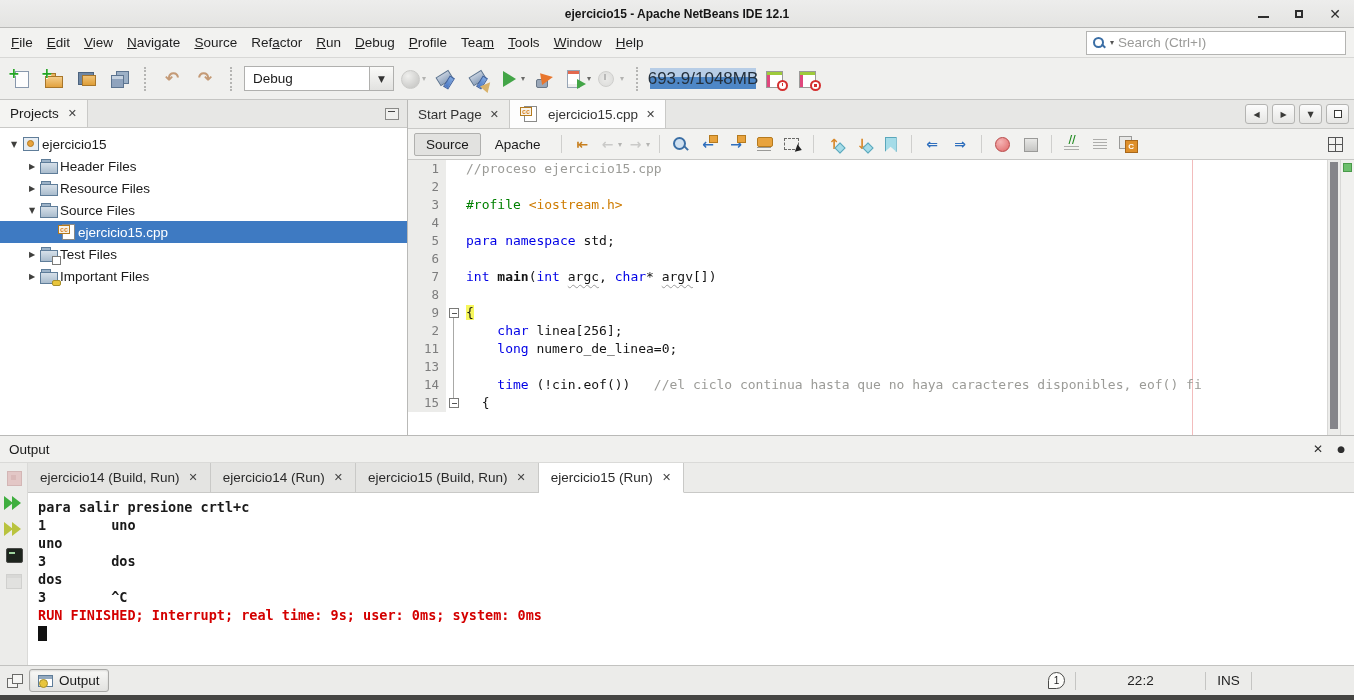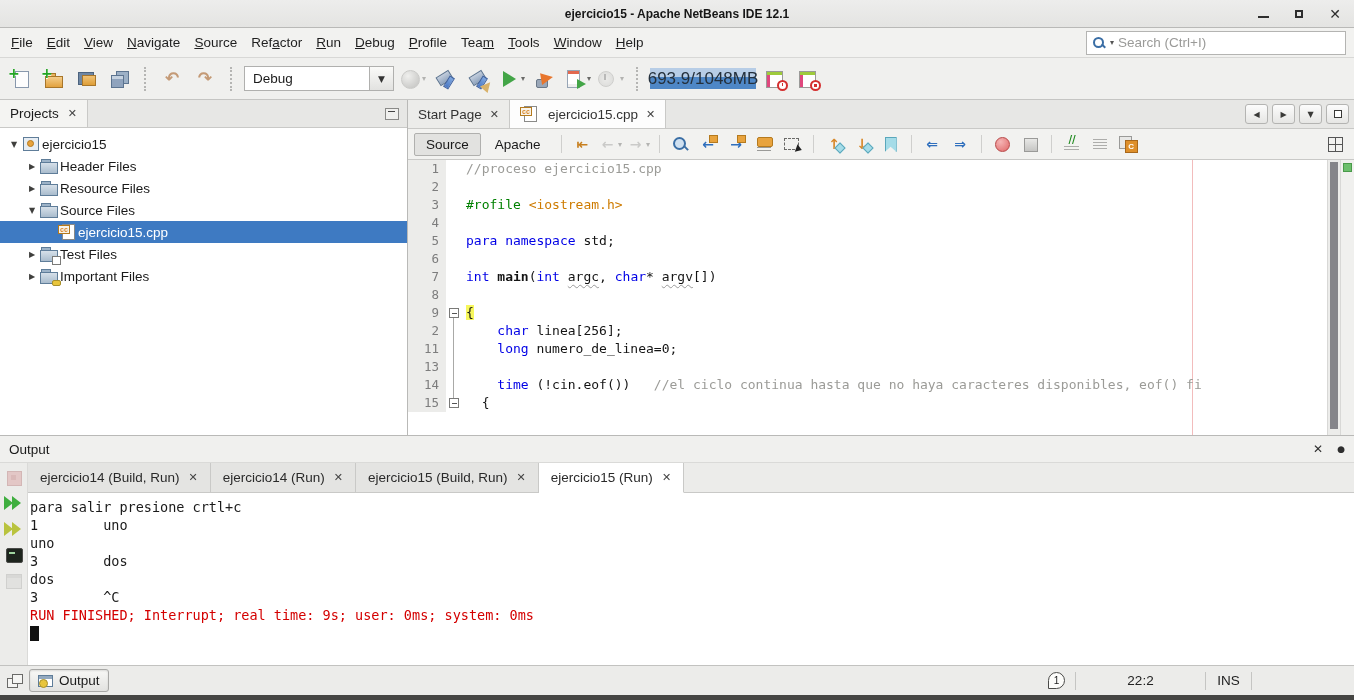--- a/index.html
+++ b/index.html
@@ -177,21 +177,21 @@
   .rerun-icon::after { left:8px; border-left:9px solid #3fae3f; }
   .rerun-changed-icon::before { left:0; border-left:9px solid #b9c33e; }
   .rerun-changed-icon::after { left:8px; border-left:9px solid #b9c33e; }
   .terminal-icon::before { content:""; position:absolute; left:2px; top:2px; width:15px; height:13px; background:#1d241d; border:1px solid #4a4a48; border-radius:2px; }
   .terminal-icon::after { content:""; position:absolute; left:5px; top:6px; width:6px; height:2px; background:#9fd49f; }
   .output-settings-icon::before { content:""; position:absolute; left:2px; top:2px; width:14px; height:13px; background:#d8d8d6; border:1px solid #b5b5b3; box-shadow:inset 0 3px 0 #c5c5c3; }
   .output-main { flex:1; display:flex; flex-direction:column; min-width:0; }
   .otab-strip { height:30px; flex:none; background:#ececea; border-bottom:1px solid #c9c9c7; display:flex; align-items:stretch; }
   .otab { display:flex; align-items:center; gap:9px; padding:0 12px; border-right:1px solid #c9c9c7; background:#e4e4e2; font-size:13.5px; color:#2a2a2a; }
   .otab.active { background:#fff; border-bottom:1px solid #fff; margin-bottom:-1px; }
-  .console { flex:1; background:#fff; font-family:"DejaVu Sans Mono",monospace; font-size:13.5px; line-height:18px; padding:5px 0 0 2px; white-space:pre; overflow:hidden; }
+  .console { flex:1; background:#fff; font-family:"DejaVu Sans Mono",monospace; font-size:13.5px; line-height:18px; padding:5px 0 0 10px; white-space:pre; overflow:hidden;font-weight:bold; }
   .cline { height:18px; color:#1a1a1a; }
   .cline.error { color:#d40000; }
   .ccursor { width:9px; height:15px; background:#111; margin-top:2px; }
 
   
   .statusbar { height:30px; background:#ececea; border-top:1px solid #c2c2c0; display:flex; align-items:center; padding:0 7px; }
   .sb-dock { position:relative; width:16px; height:14px; margin-right:6px; }
   .sb-dock::before { content:""; position:absolute; left:0; bottom:0; width:9px; height:8px; border:1px solid #6a6a68; background:#f5f5f3; }
   .sb-dock::after { content:""; position:absolute; right:0; top:0; width:9px; height:8px; border:1px solid #6a6a68; background:#f5f5f3; }
   .sb-output-btn { height:23px; border:1px solid #a8a8a6; border-radius:3px; background:linear-gradient(#f8f8f6,#e2e2e0); display:flex; align-items:center; gap:6px; padding:0 8px; font-size:13.5px; box-shadow:inset 0 1px 2px rgba(0,0,0,.12); }

